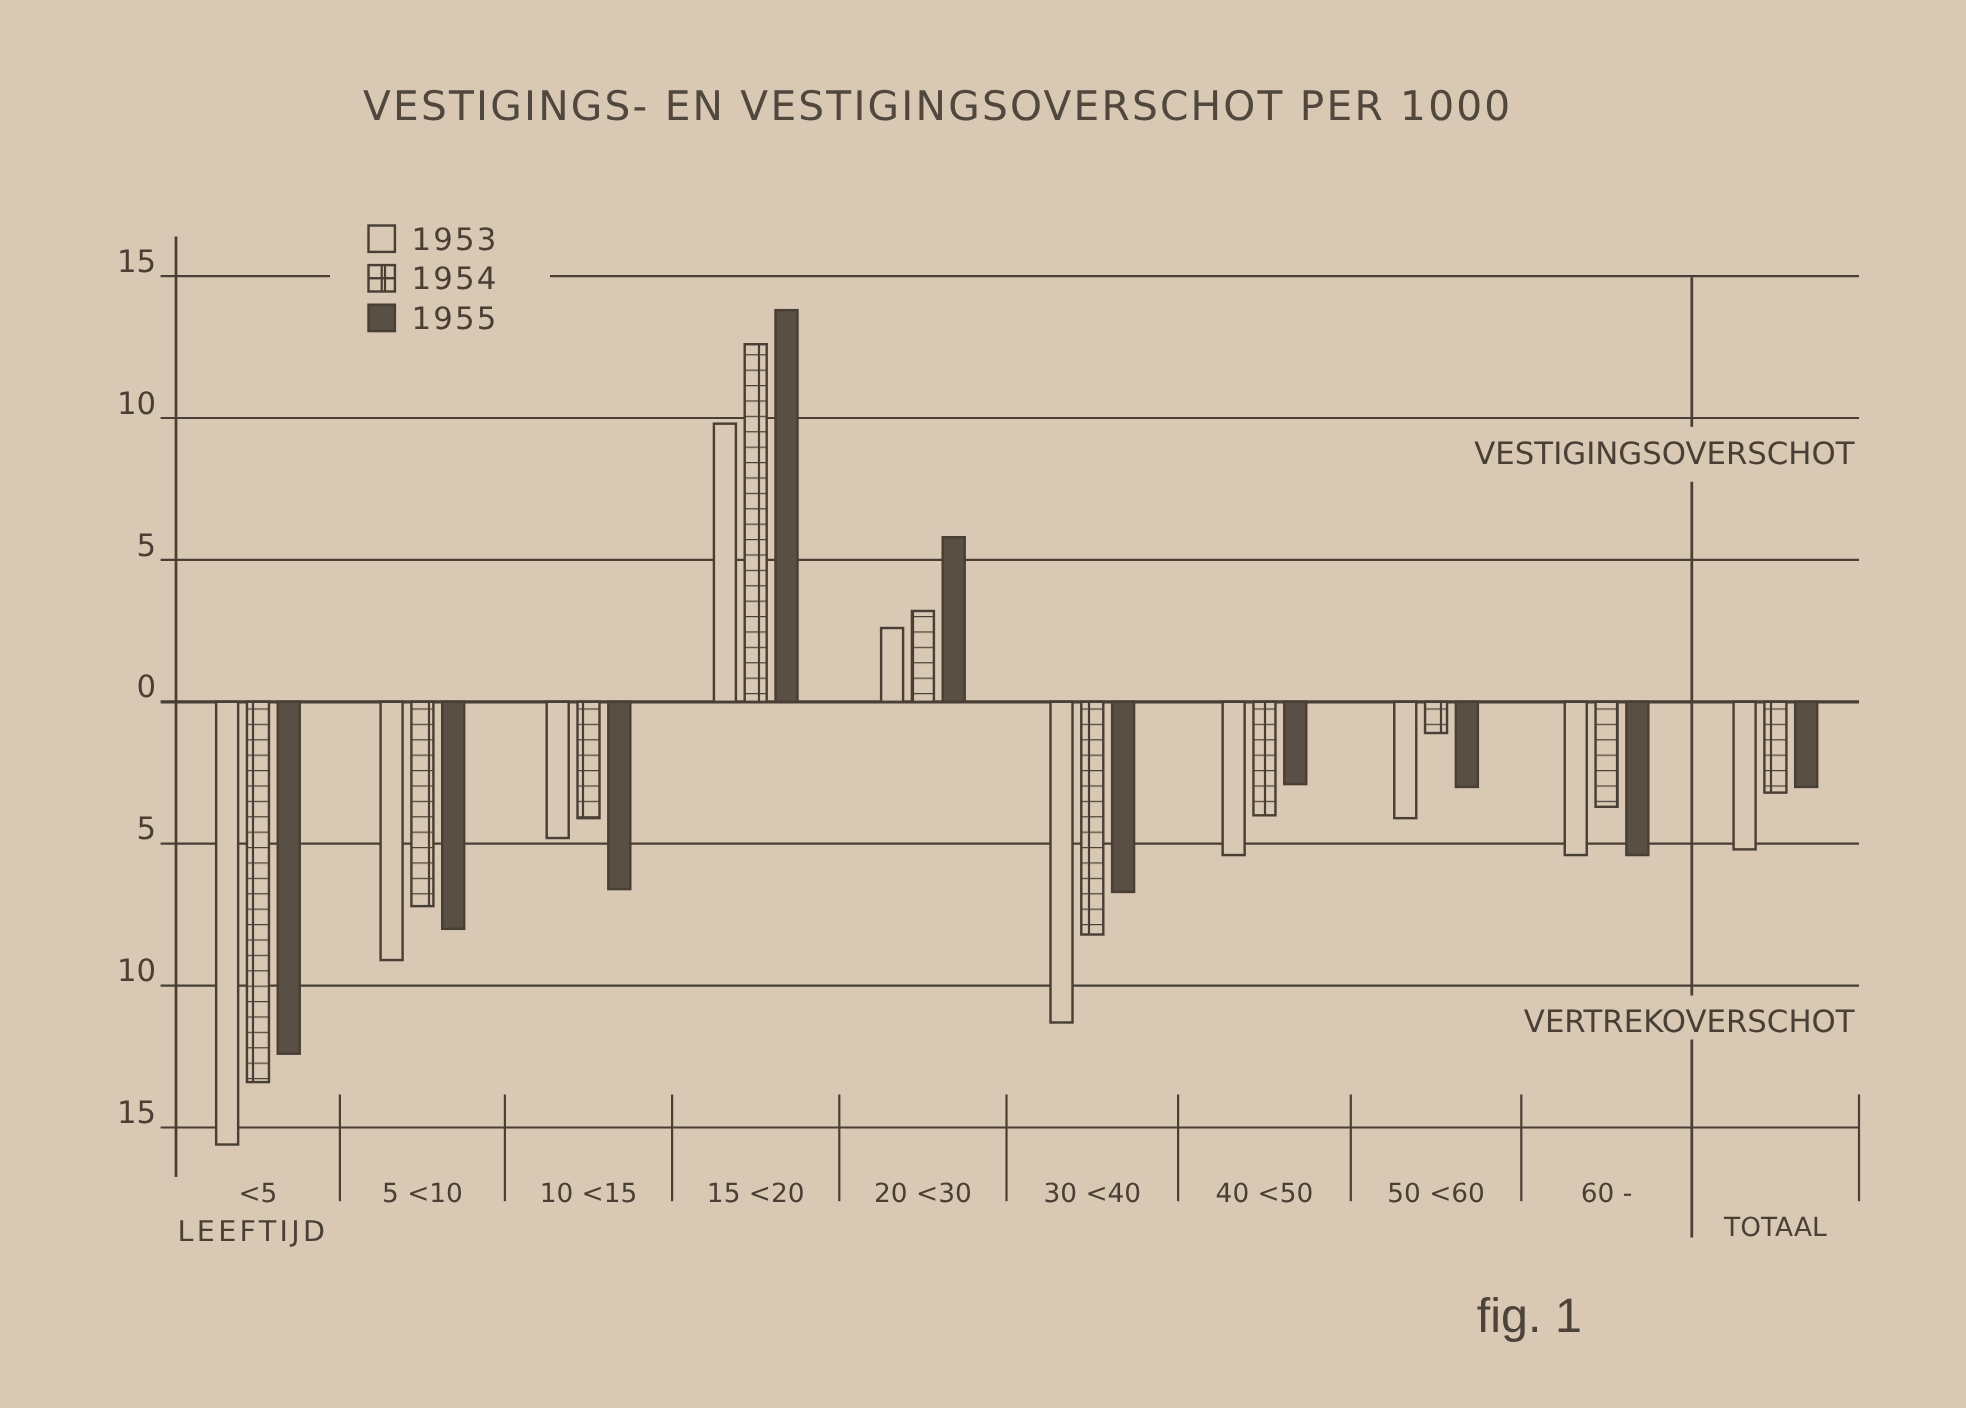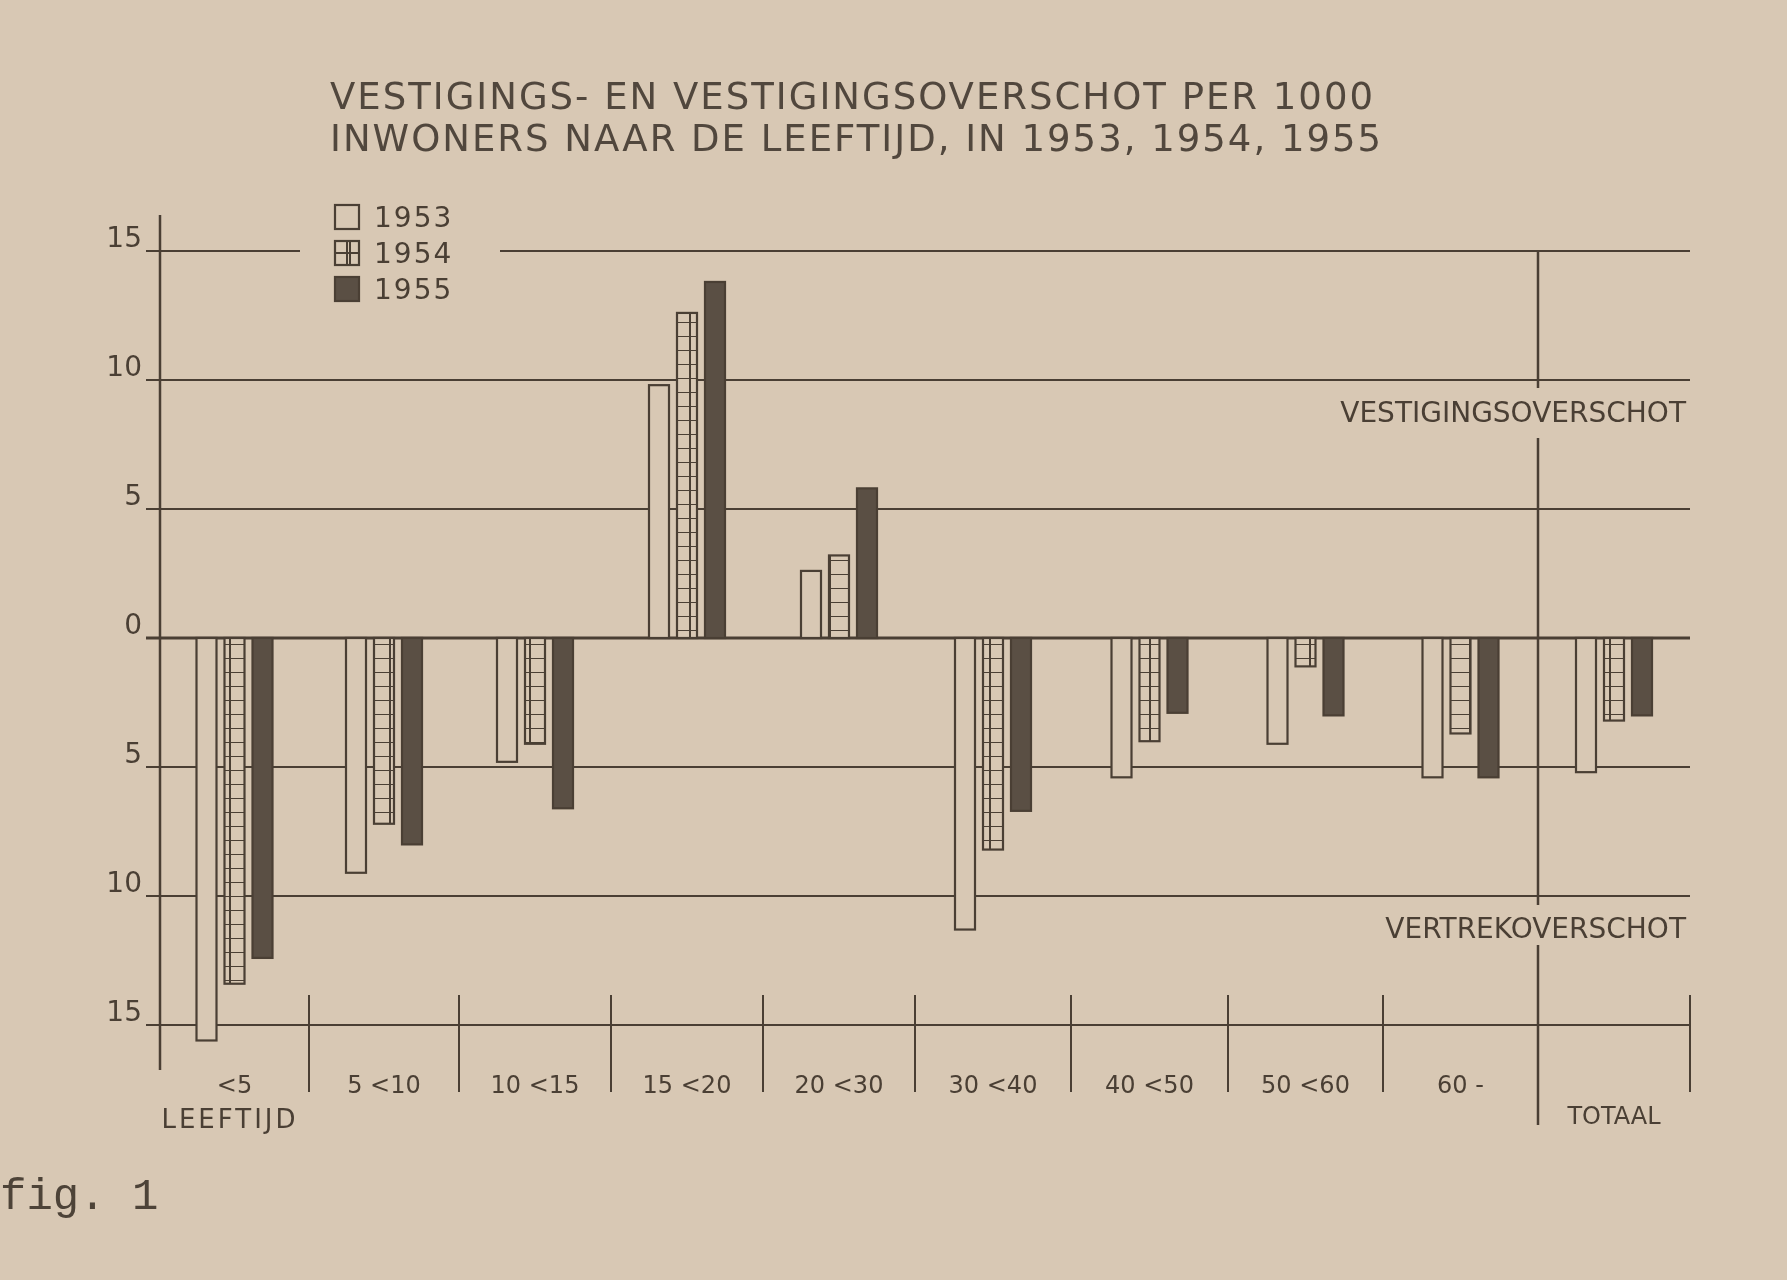--- a/index.html
+++ b/index.html
@@ -1,26 +1,25 @@
 <!DOCTYPE html>
 <html><head>
 <meta charset="utf-8">
 <style>
   html,body{margin:0;padding:0;}
   body{width:1787px;height:1280px;background:#d8c8b4;position:relative;overflow:hidden;font-family:"DejaVu Sans",sans-serif;color:#4a3f34;}
   .title{position:absolute;left:330px;top:76px;font-size:37px;letter-spacing:2px;line-height:42px;color:#51473d;font-weight:normal;}
   #chart{position:absolute;left:0;top:0;}
-  .caption{position:absolute;left:0;width:1438px;text-align:left;top:1172px;font-family:Liberation Mono, monospace;font-size:44px;color:#4d4338;}
+  .caption{position:absolute;left:0;width:1438px;text-align:right;top:1172px;font-family:Liberation Sans, sans-serif;font-size:44px;color:#4d4338;}
 </style>
 </head>
 <body>
 
 <div class="title">
   <div>VESTIGINGS- EN VESTIGINGSOVERSCHOT PER 1000</div>
-  <div>INWONERS NAAR DE LEEFTIJD, IN 1953, 1954, 1955</div>
 </div>
 
 <svg id="chart" width="1787" height="1280" xmlns="http://www.w3.org/2000/svg">
   <defs>
     <pattern id="gridpat" width="20" height="14" patternUnits="userSpaceOnUse">
       <rect width="20" height="14" fill="#d8c8b4"></rect>
       <path d="M0 0 H20 M10 0 V14" stroke="#4a3f34" stroke-width="2"></path>
     </pattern>
   </defs>
   <g id="gridlines">

